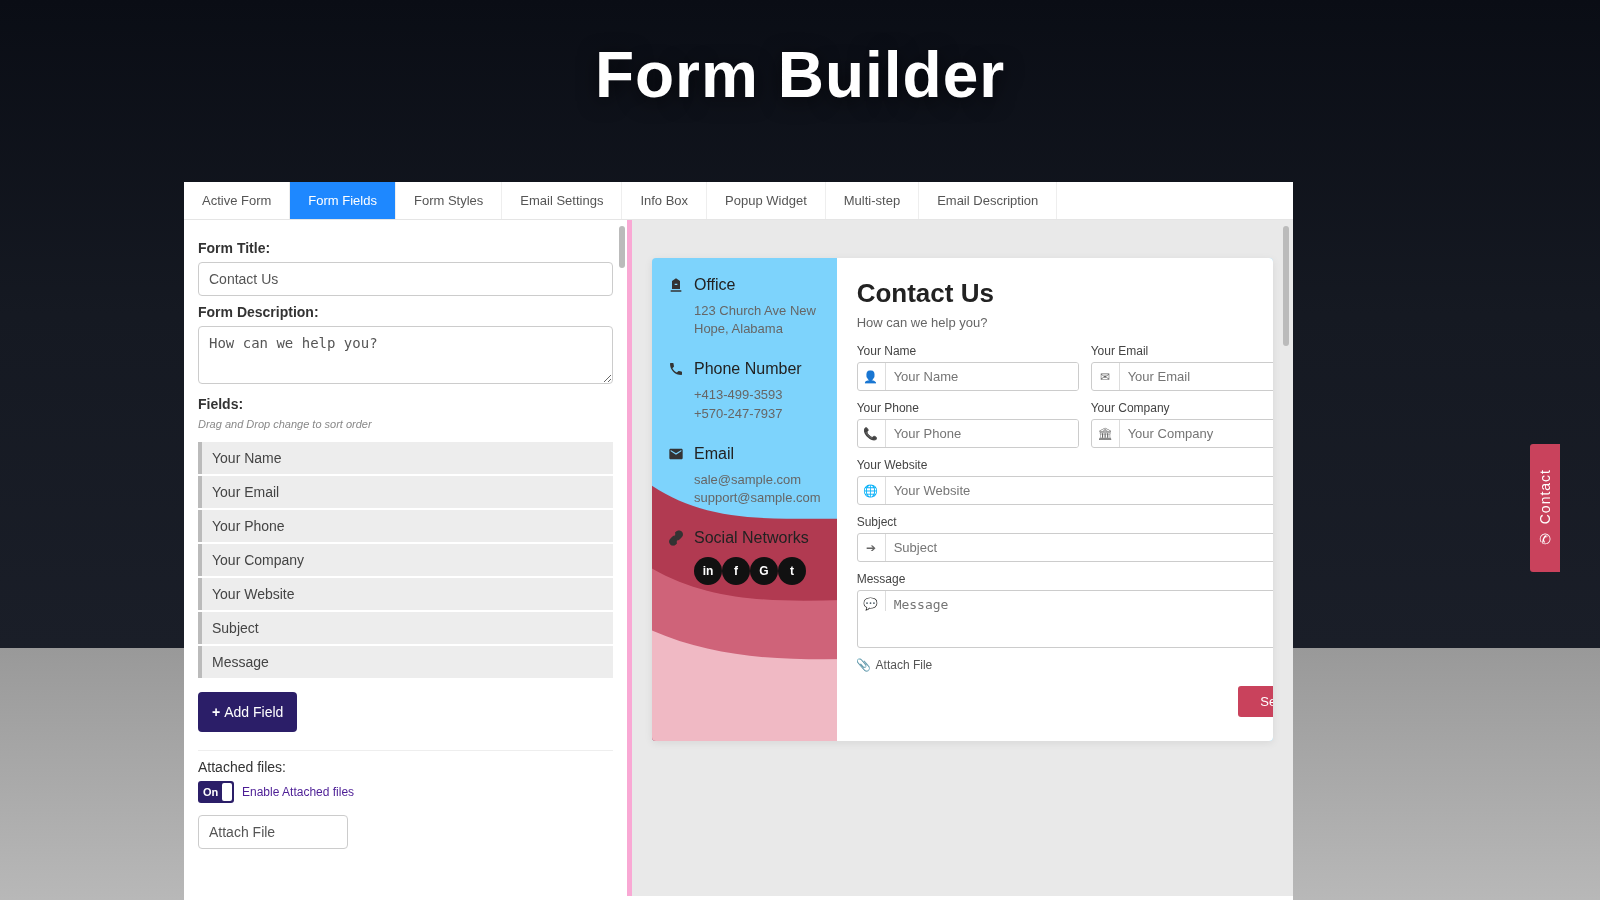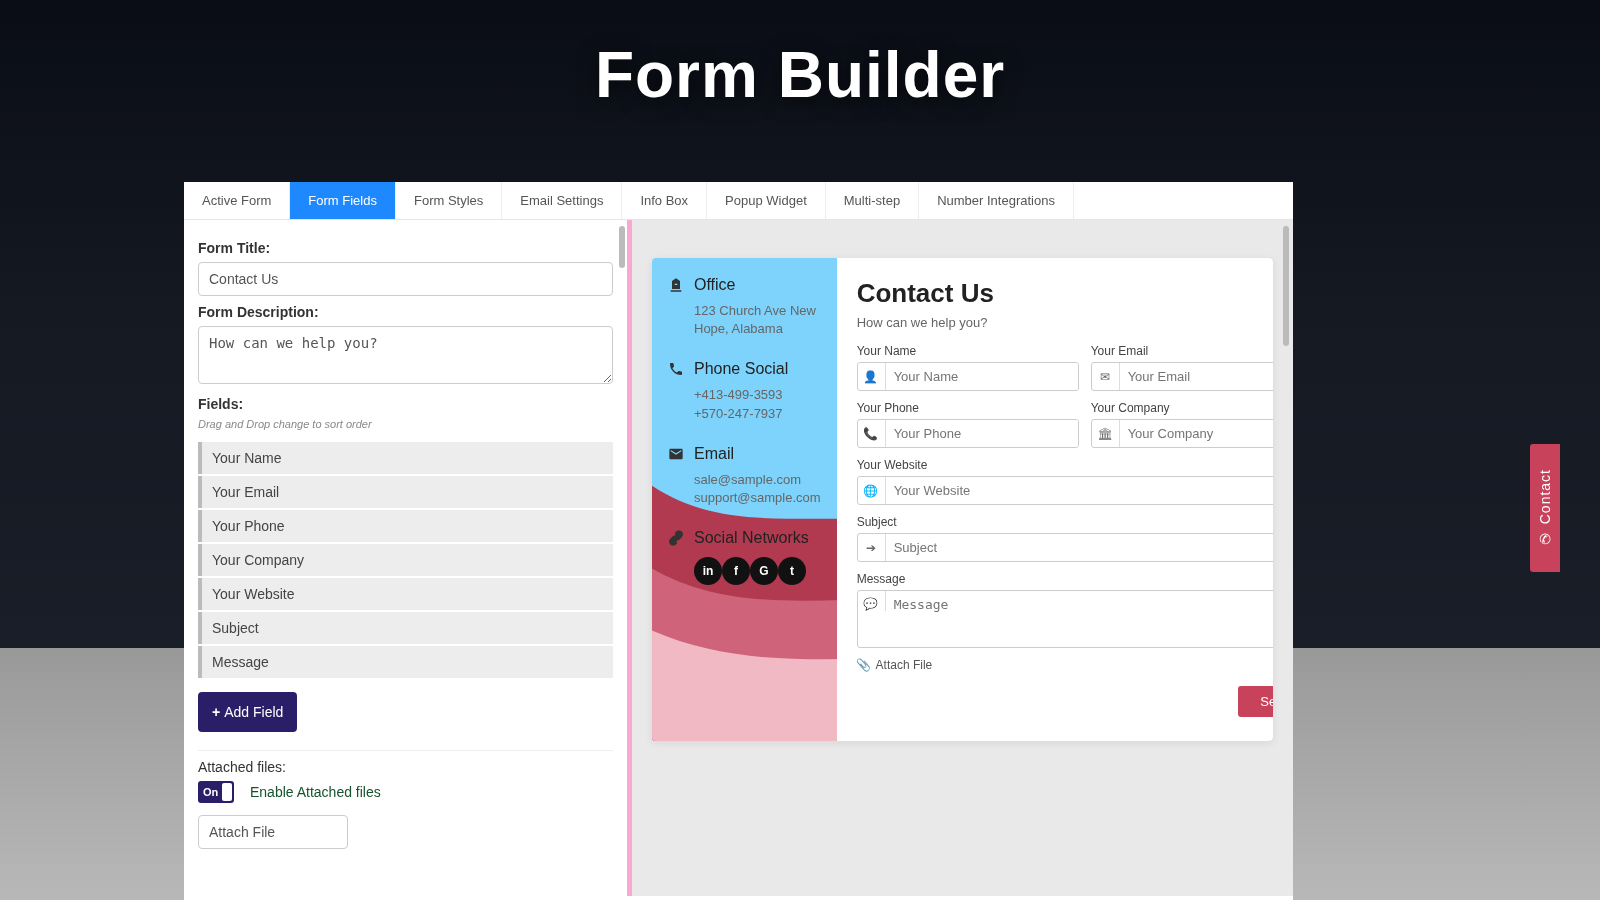--- a/index.html
+++ b/index.html
@@ -48,21 +48,21 @@
   padding: 8px 10px; margin-bottom: 2px; font-size: 14px; color: #444;
   cursor: move;
 }
 .add-field-btn {
   margin-top: 12px; background: #2b1e68; color: #fff;
   border: none; padding: 12px 14px; border-radius: 4px;
   font-size: 14px; cursor: pointer;
 }
 .add-field-btn .plus { font-weight: 700; margin-right: 4px; }
 .section-divider { border-top: 1px solid #eee; margin: 18px 0 8px; }
-.toggle-wrap { display: flex; align-items: center; gap: 16px; margin-top: 6px; }
+.toggle-wrap { display: flex; align-items: center; gap: 8px; margin-top: 6px; }
 .toggle {
   width: 36px; height: 22px; background: #2b1e68; border-radius: 3px;
   position: relative; display:inline-flex; align-items:center;
 }
 .toggle-label { position:absolute; left:5px; color:#fff; font-size:11px; font-weight:600; }
 .toggle-knob { position:absolute; right:2px; top:2px; width:10px; height:18px; background:#fff; border-radius:2px; }
 .attach-input { margin-top: 12px; width: 150px; }
 .right-pane { flex: 1; background: #e9e9e9; position: relative; overflow: hidden; padding: 38px 20px 20px; }
 .right-scroll-thumb { position:absolute; right:4px; top:6px; width:6px; height:120px; background:#bbb; border-radius:3px; }
 .preview-card {
@@ -122,21 +122,21 @@
 
 <div class="app-window">
   <div class="tabs">
     <div class="tab">Active Form</div>
     <div class="tab active">Form Fields</div>
     <div class="tab">Form Styles</div>
     <div class="tab">Email Settings</div>
     <div class="tab">Info Box</div>
     <div class="tab">Popup Widget</div>
     <div class="tab">Multi-step</div>
-    <div class="tab">Number Integrations</div>
+    <div class="tab">Email Description</div>
   </div>
 
   <div class="panes">
 
     <div class="left-pane">
       <div class="left-scroll-thumb"></div>
 
       <div class="label">Form Title:</div>
       <input class="text-input" value="Contact Us" style="">
 
@@ -160,21 +160,21 @@
         <span class="plus">+</span><span>Add Field</span>
       </button>
 
       <div class="section-divider"></div>
       <div class="label" style="font-weight:500">Attached files:</div>
       <div class="toggle-wrap">
         <div class="toggle">
           <span class="toggle-label">On</span>
           <span class="toggle-knob"></span>
         </div>
-        <span style="font-size:14px;color:#14532d">Enable Attached files</span>
+        <span style="font-size:12px;color:#4c1d95">Enable Attached files</span>
       </div>
       <input class="text-input attach-input" value="Attach File" style="">
     </div>
 
     <div class="right-pane">
       <div class="right-scroll-thumb"></div>
       <div class="preview-card">
         <svg class="wave-bg" viewBox="0 0 600 500" preserveAspectRatio="xMinYMax slice">
           <path d="M0,500 L0,220 C120,300 260,180 420,360 C520,470 600,430 600,500 Z" fill="#b13a51"></path>
           <path d="M0,500 L0,300 C140,380 300,260 480,420 C560,480 600,460 600,500 Z" fill="#d56b80" opacity=".85"></path>
@@ -190,21 +190,21 @@
               <span>Office</span>
             </div>
             <div class="info-body">123 Church Ave New Hope, Alabama</div>
           </div>
 
           <div class="info-block">
             <div class="info-head">
               <svg class="ico-svg" viewBox="0 0 24 24">
                   <path fill="currentColor" d="M6.6 10.8c1.4 2.8 3.8 5.2 6.6 6.6l2.2-2.2c.3-.3.7-.4 1-.2 1.2.4 2.4.6 3.6.6.6 0 1 .4 1 1V20c0 .6-.4 1-1 1C10.6 21 3 13.4 3 4c0-.6.4-1 1-1h3.4c.6 0 1 .4 1 1 0 1.2.2 2.4.6 3.6.1.3 0 .7-.2 1L6.6 10.8z"></path>
                 </svg>
-              <span>Phone Social</span>
+              <span>Phone Number</span>
             </div>
             <div class="info-body">
               <div>+413-499-3593</div>
               <div>+570-247-7937</div>
             </div>
           </div>
 
           <div class="info-block">
             <div class="info-head">
               <svg class="ico-svg" viewBox="0 0 24 24">

